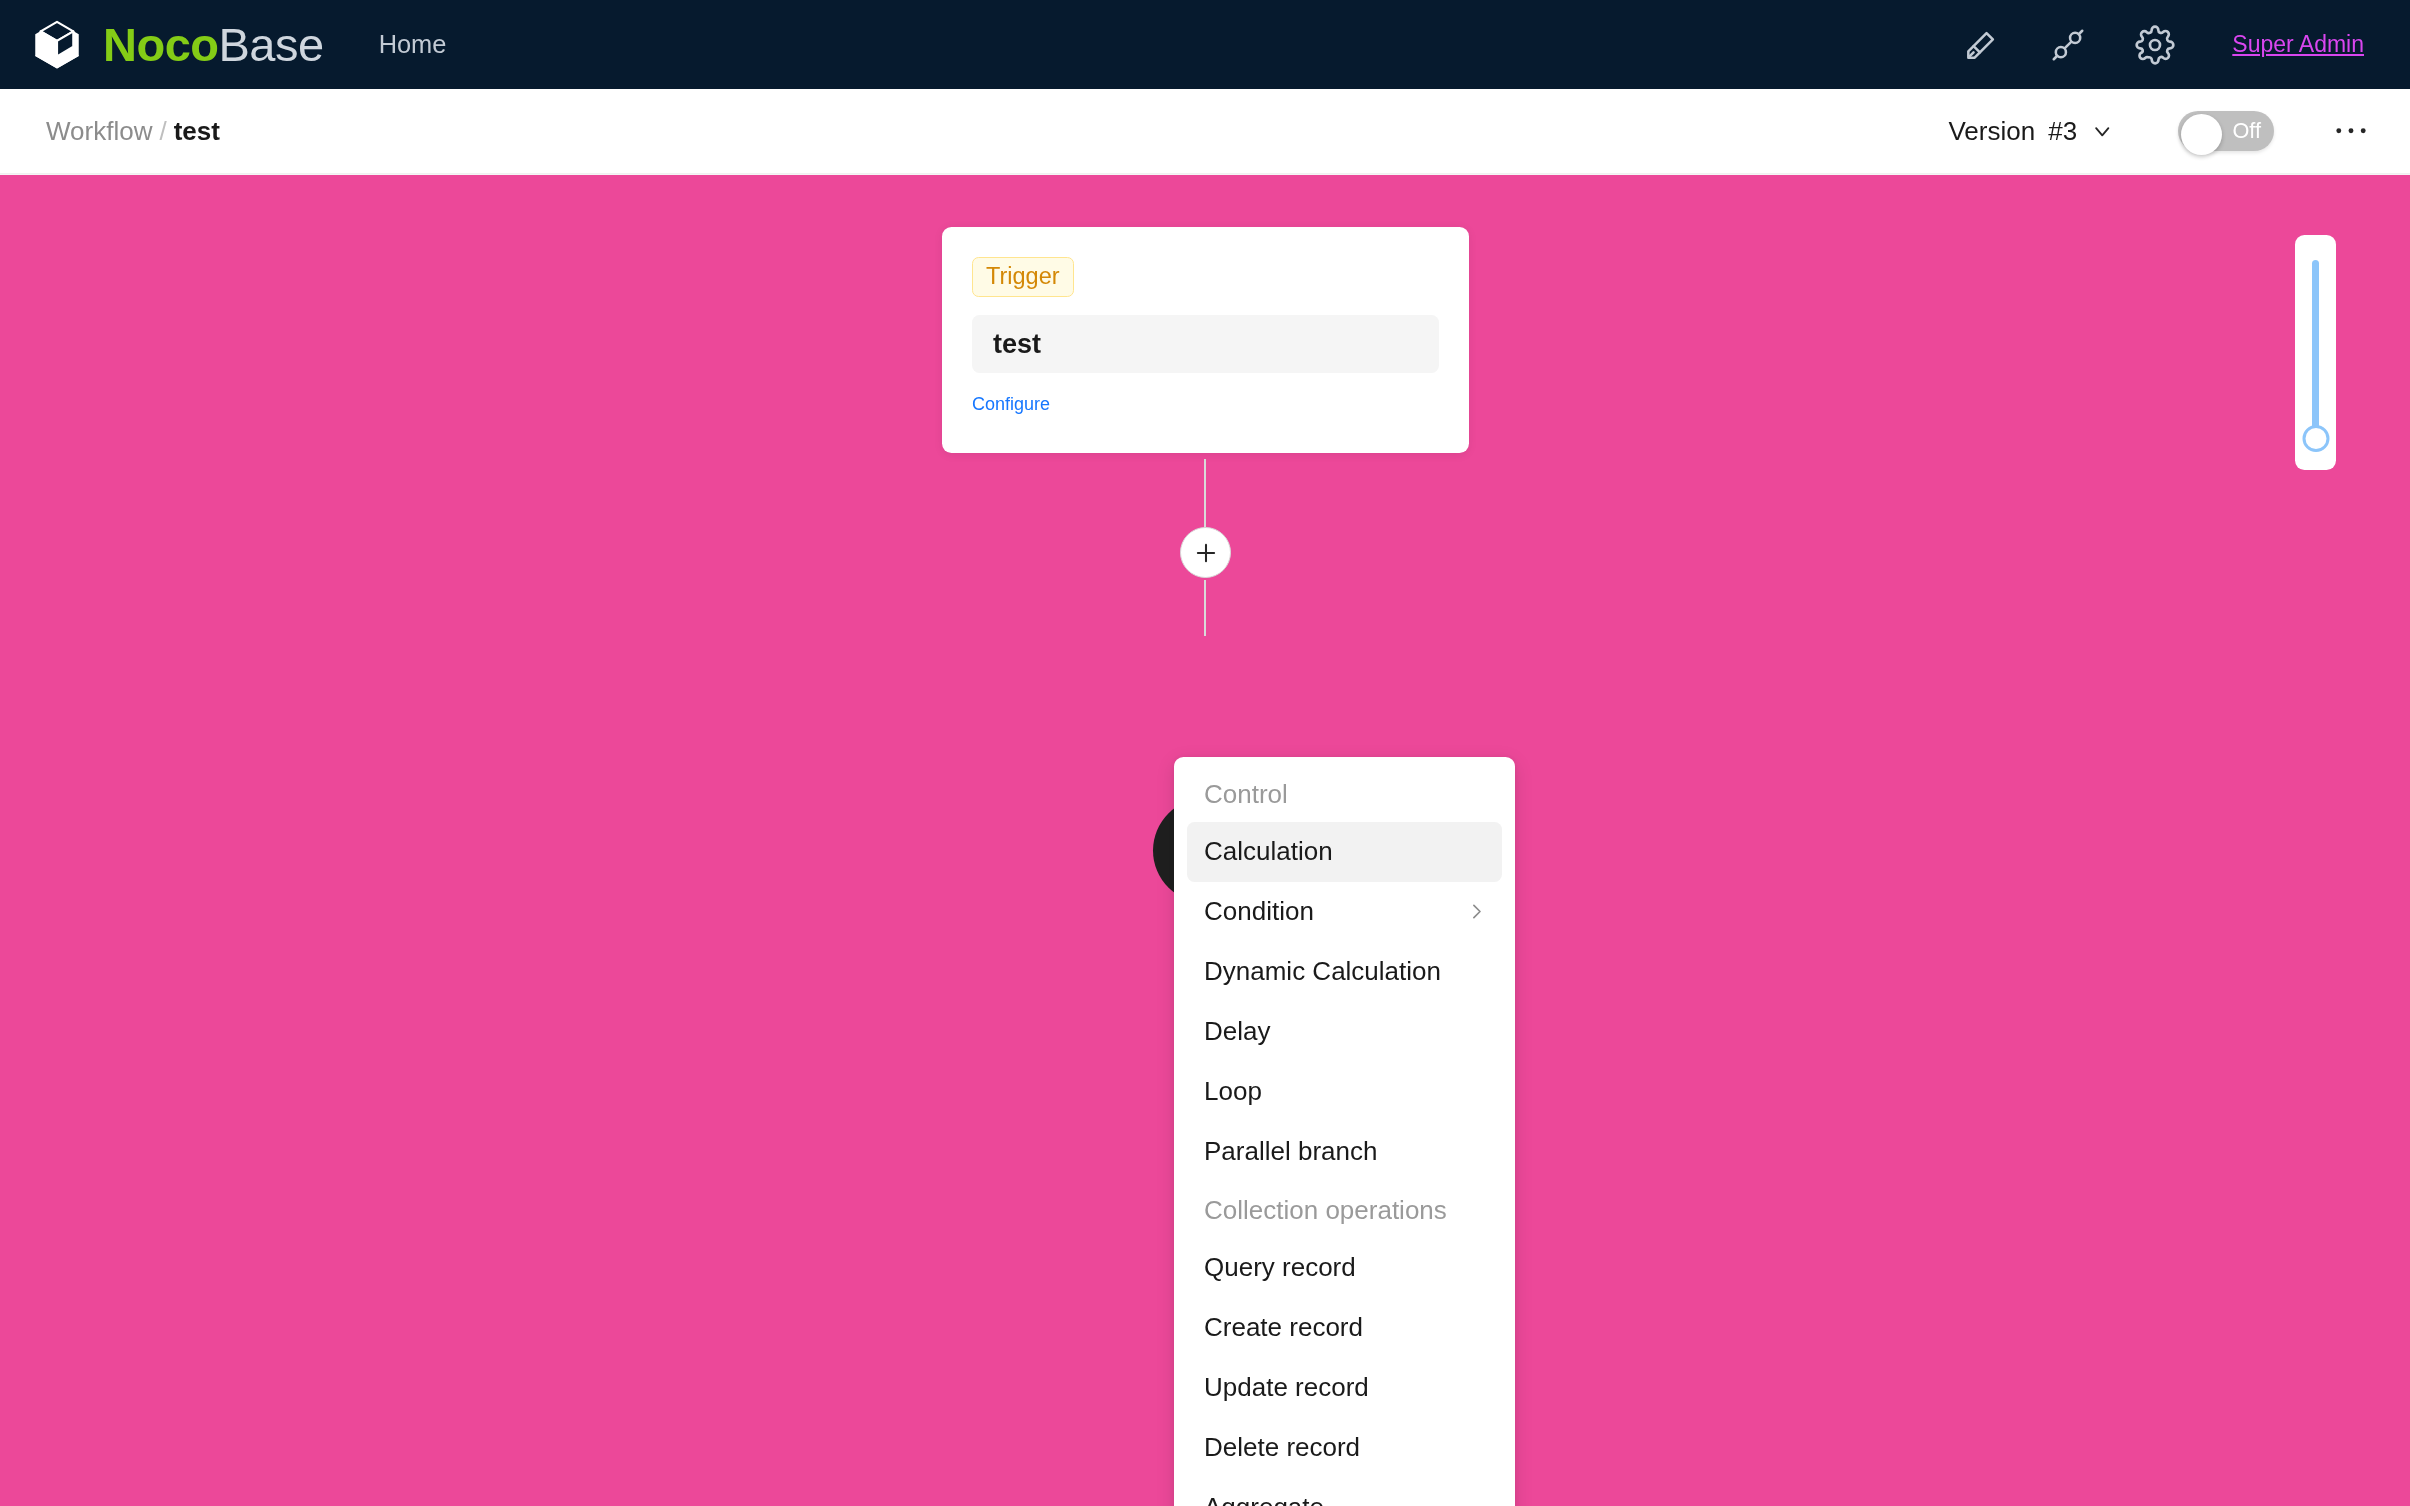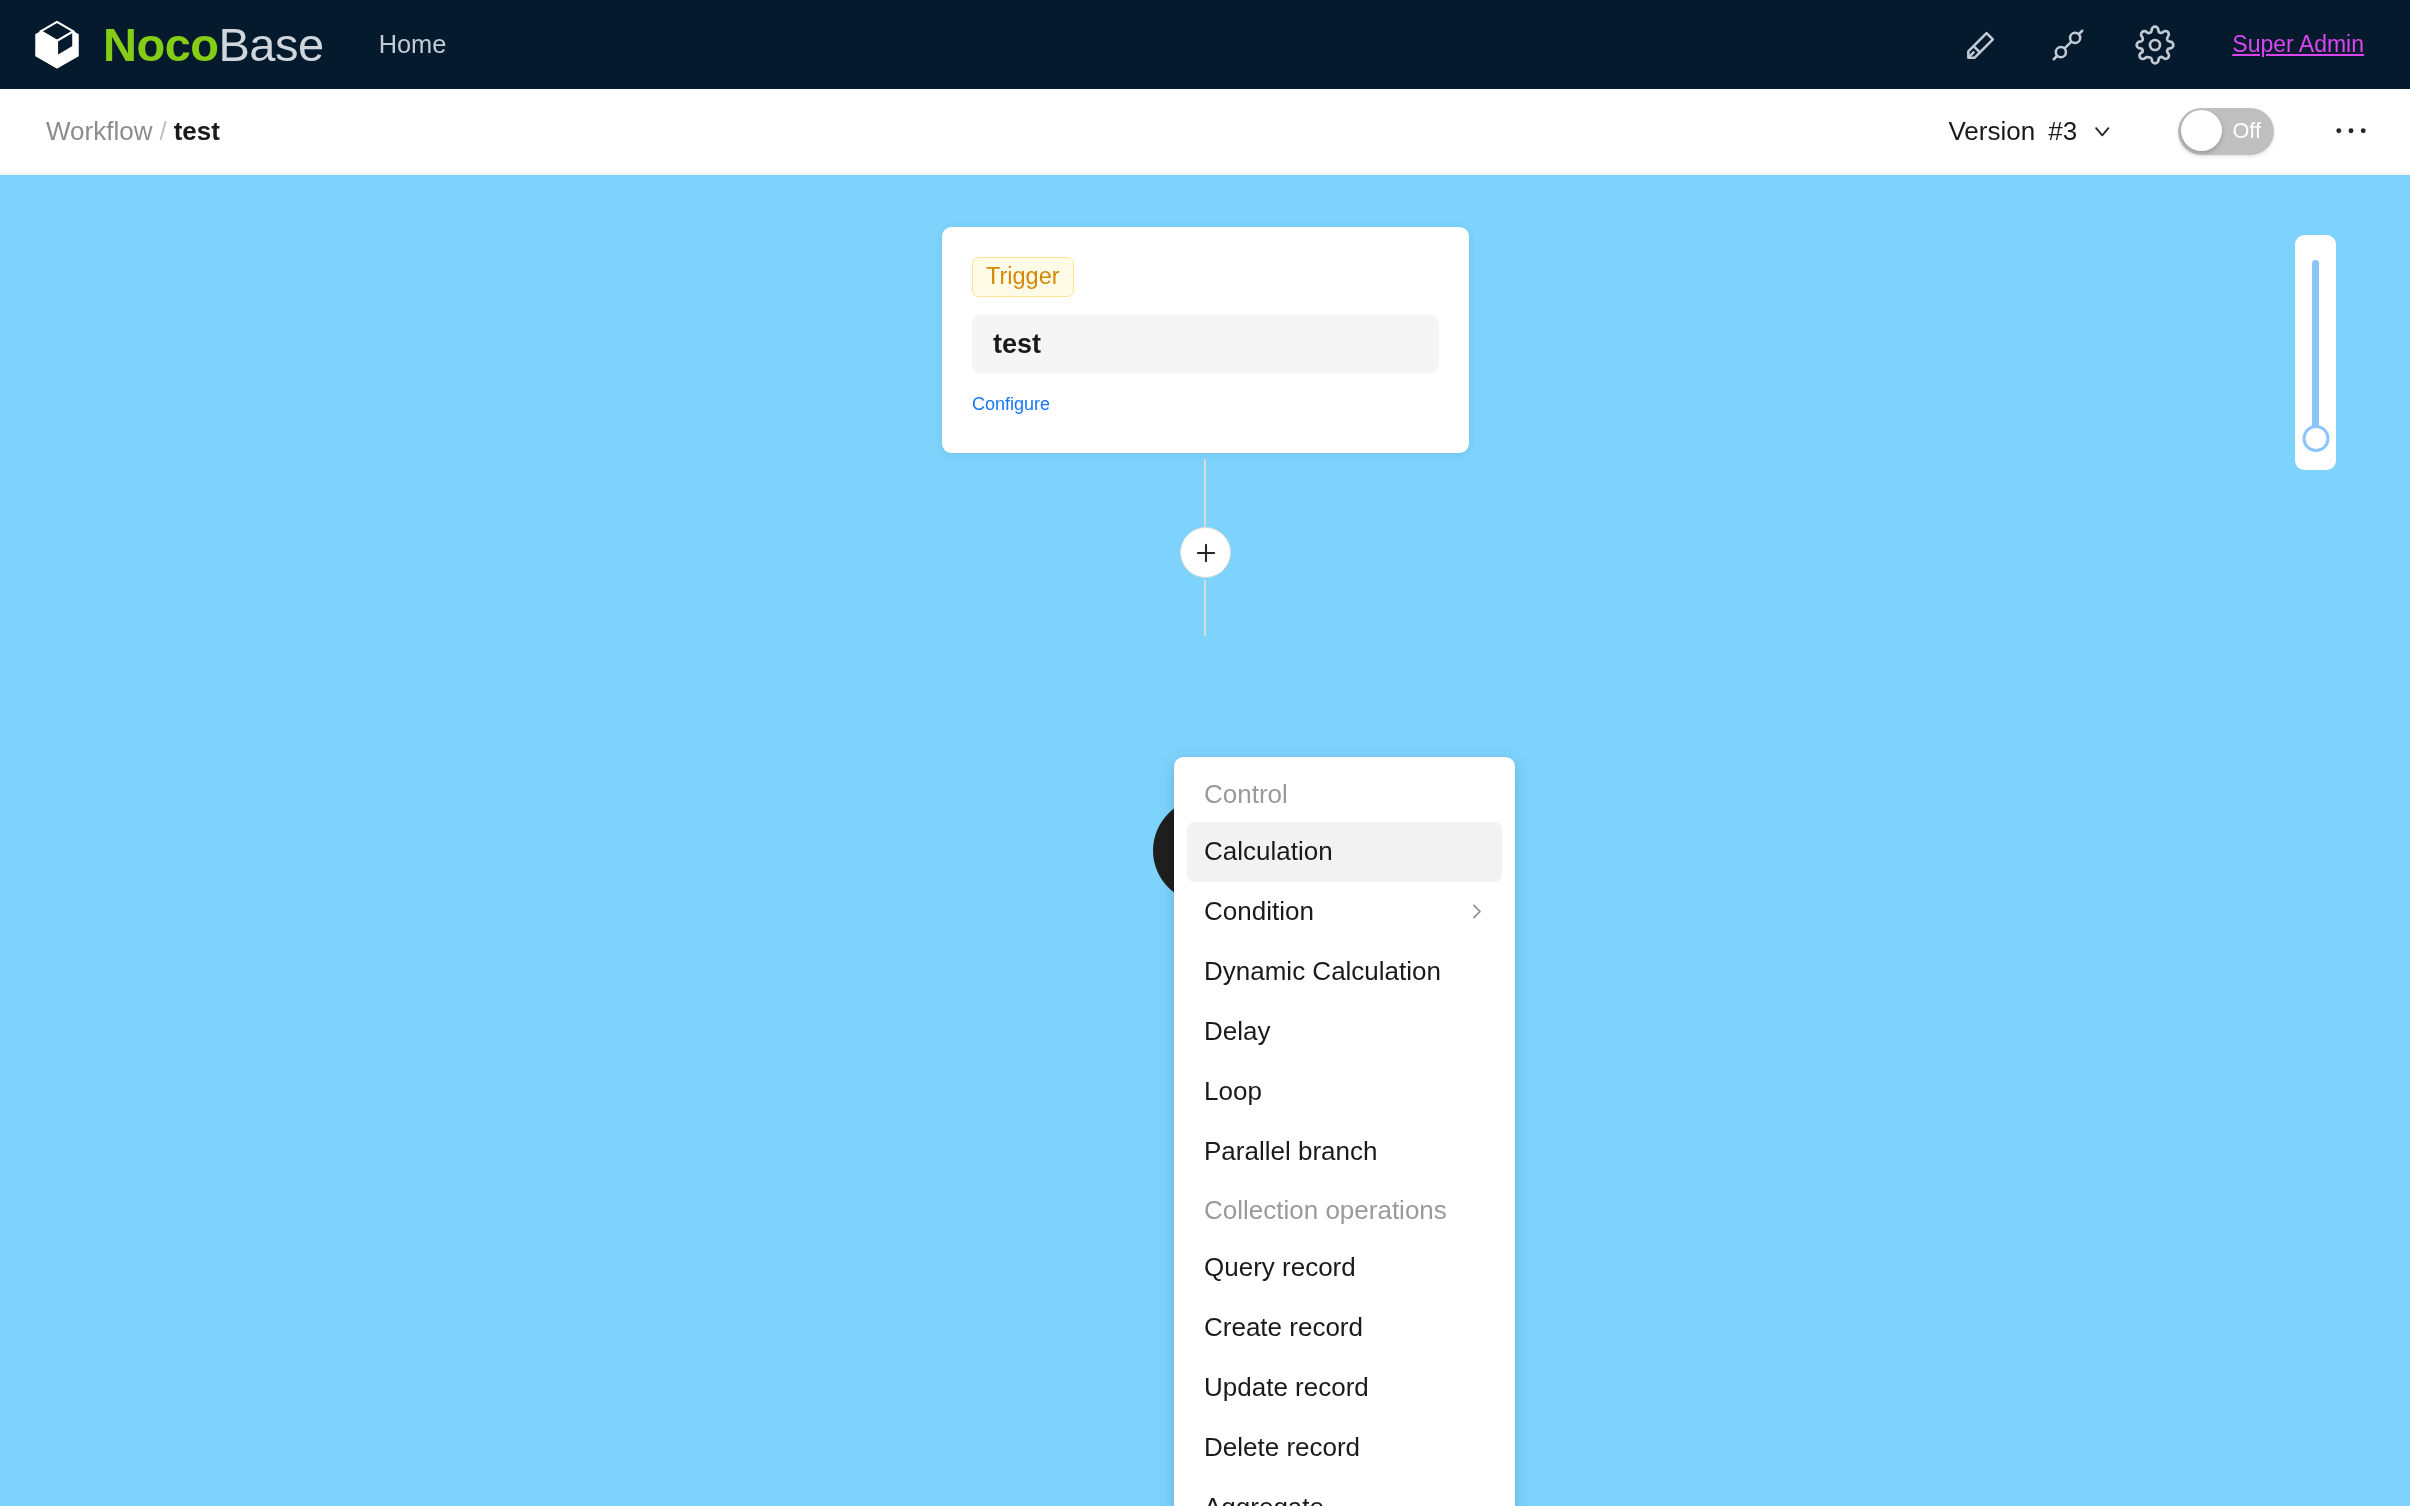--- a/index.html
+++ b/index.html
@@ -116,21 +116,21 @@
   }
   .version-select .chev {
     color: #333;
     display: flex;
     align-items: center;
   }
 
   .toggle {
     position: relative;
     width: 96px;
-    height: 47px;
+    height: 40px;
     border-radius: 23.5px;
     background: #bfbfbf;
     margin-left: 40px;
     cursor: pointer;
     display: flex;
     align-items: center;
     justify-content: flex-end;
     box-shadow: 0 1.9px 3.8px rgba(0,0,0,0.10);
   }
   .toggle-label {
@@ -160,21 +160,21 @@
     letter-spacing: 1.9px;
     line-height: 0.4;
   }
 
   
   .canvas {
     position: absolute;
     left: 0; top: 175px;
     width: 2411px;
     height: 1331px;
-    background: #7dd3fc;
+    background: #ec4899;
     overflow: hidden;
   }
 
   
   .connector {
     position: absolute;
     width: 1.9px;
     background: #d9d9d9;
     left: 1204px;
   }

